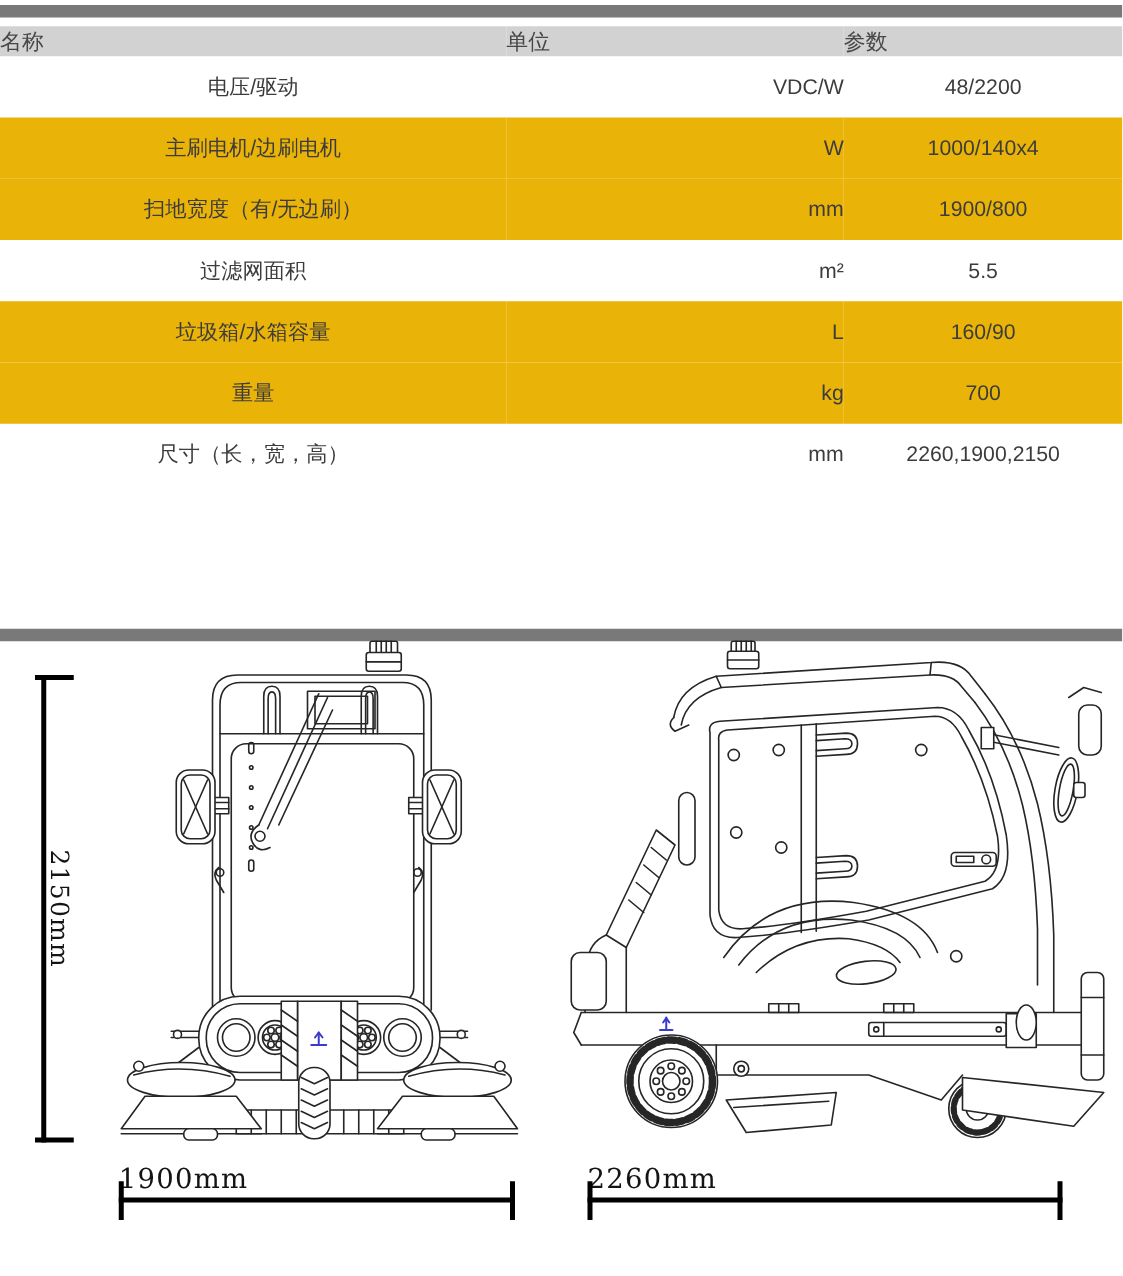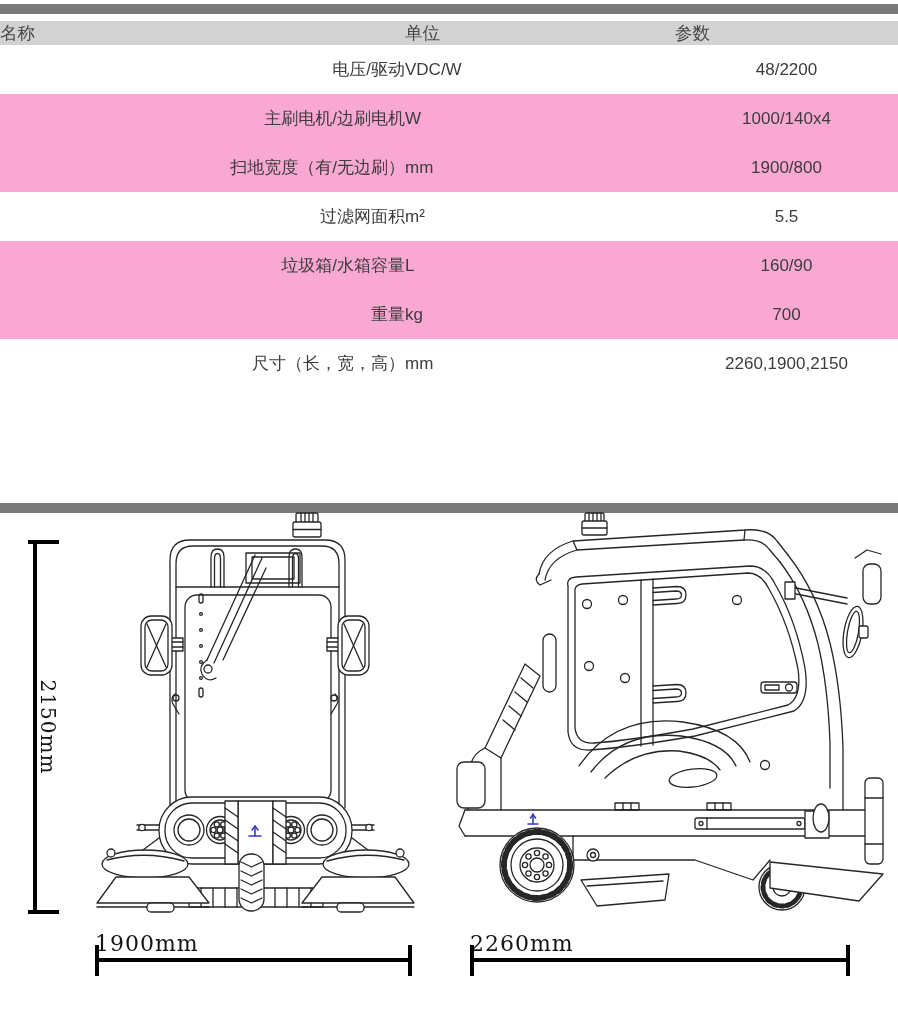--- a/index.html
+++ b/index.html
@@ -8,24 +8,24 @@
   .rule-bar{position:absolute;left:0;width:898px;height:10px;background:#797979;}
   .rule-bar.top{top:4px;}
   .rule-bar.bottom{top:503px;}
 
   
   table.spec{position:absolute;top:21px;left:0;width:898px;border-collapse:collapse;table-layout:fixed;}
   table.spec col.c1{width:405px;} table.spec col.c2{width:270px;} table.spec col.c3{width:223px;}
   table.spec th,table.spec td{font-weight:400;font-size:17px;vertical-align:middle;padding:0;}
   table.spec th{height:22px;background:#d2d2d2;text-align:left;font-size:17.5px;color:#474747;}
   table.spec td{height:49px;color:#3c3c3c;}
-  .cell-name{padding-left:14px;text-align:right;}
-  .cell-unit{text-align:left;}
+  .cell-name{padding-left:14px;text-align:center;}
+  .cell-unit{text-align:right;}
   .cell-val{text-align:center;padding-right:17px;}
-  tr.alt td{background:#f9a8d4;}
+  tr.alt td{background:#eab308;}
 
   
   .dim{position:absolute;background:#000;}
   .dim-label-h{position:absolute;text-align:left;font-family:"DejaVu Serif","Liberation Serif",serif;
                font-size:22px;color:#141414;letter-spacing:1px;}
   .dim-label-v{position:absolute;left:48px;top:727px;transform:translate(-50%,-50%) rotate(90deg);
                font-family:"DejaVu Serif","Liberation Serif",serif;font-size:20px;color:#141414;
                letter-spacing:1px;white-space:nowrap;}
   svg.drawing{position:absolute;}
 </style>

